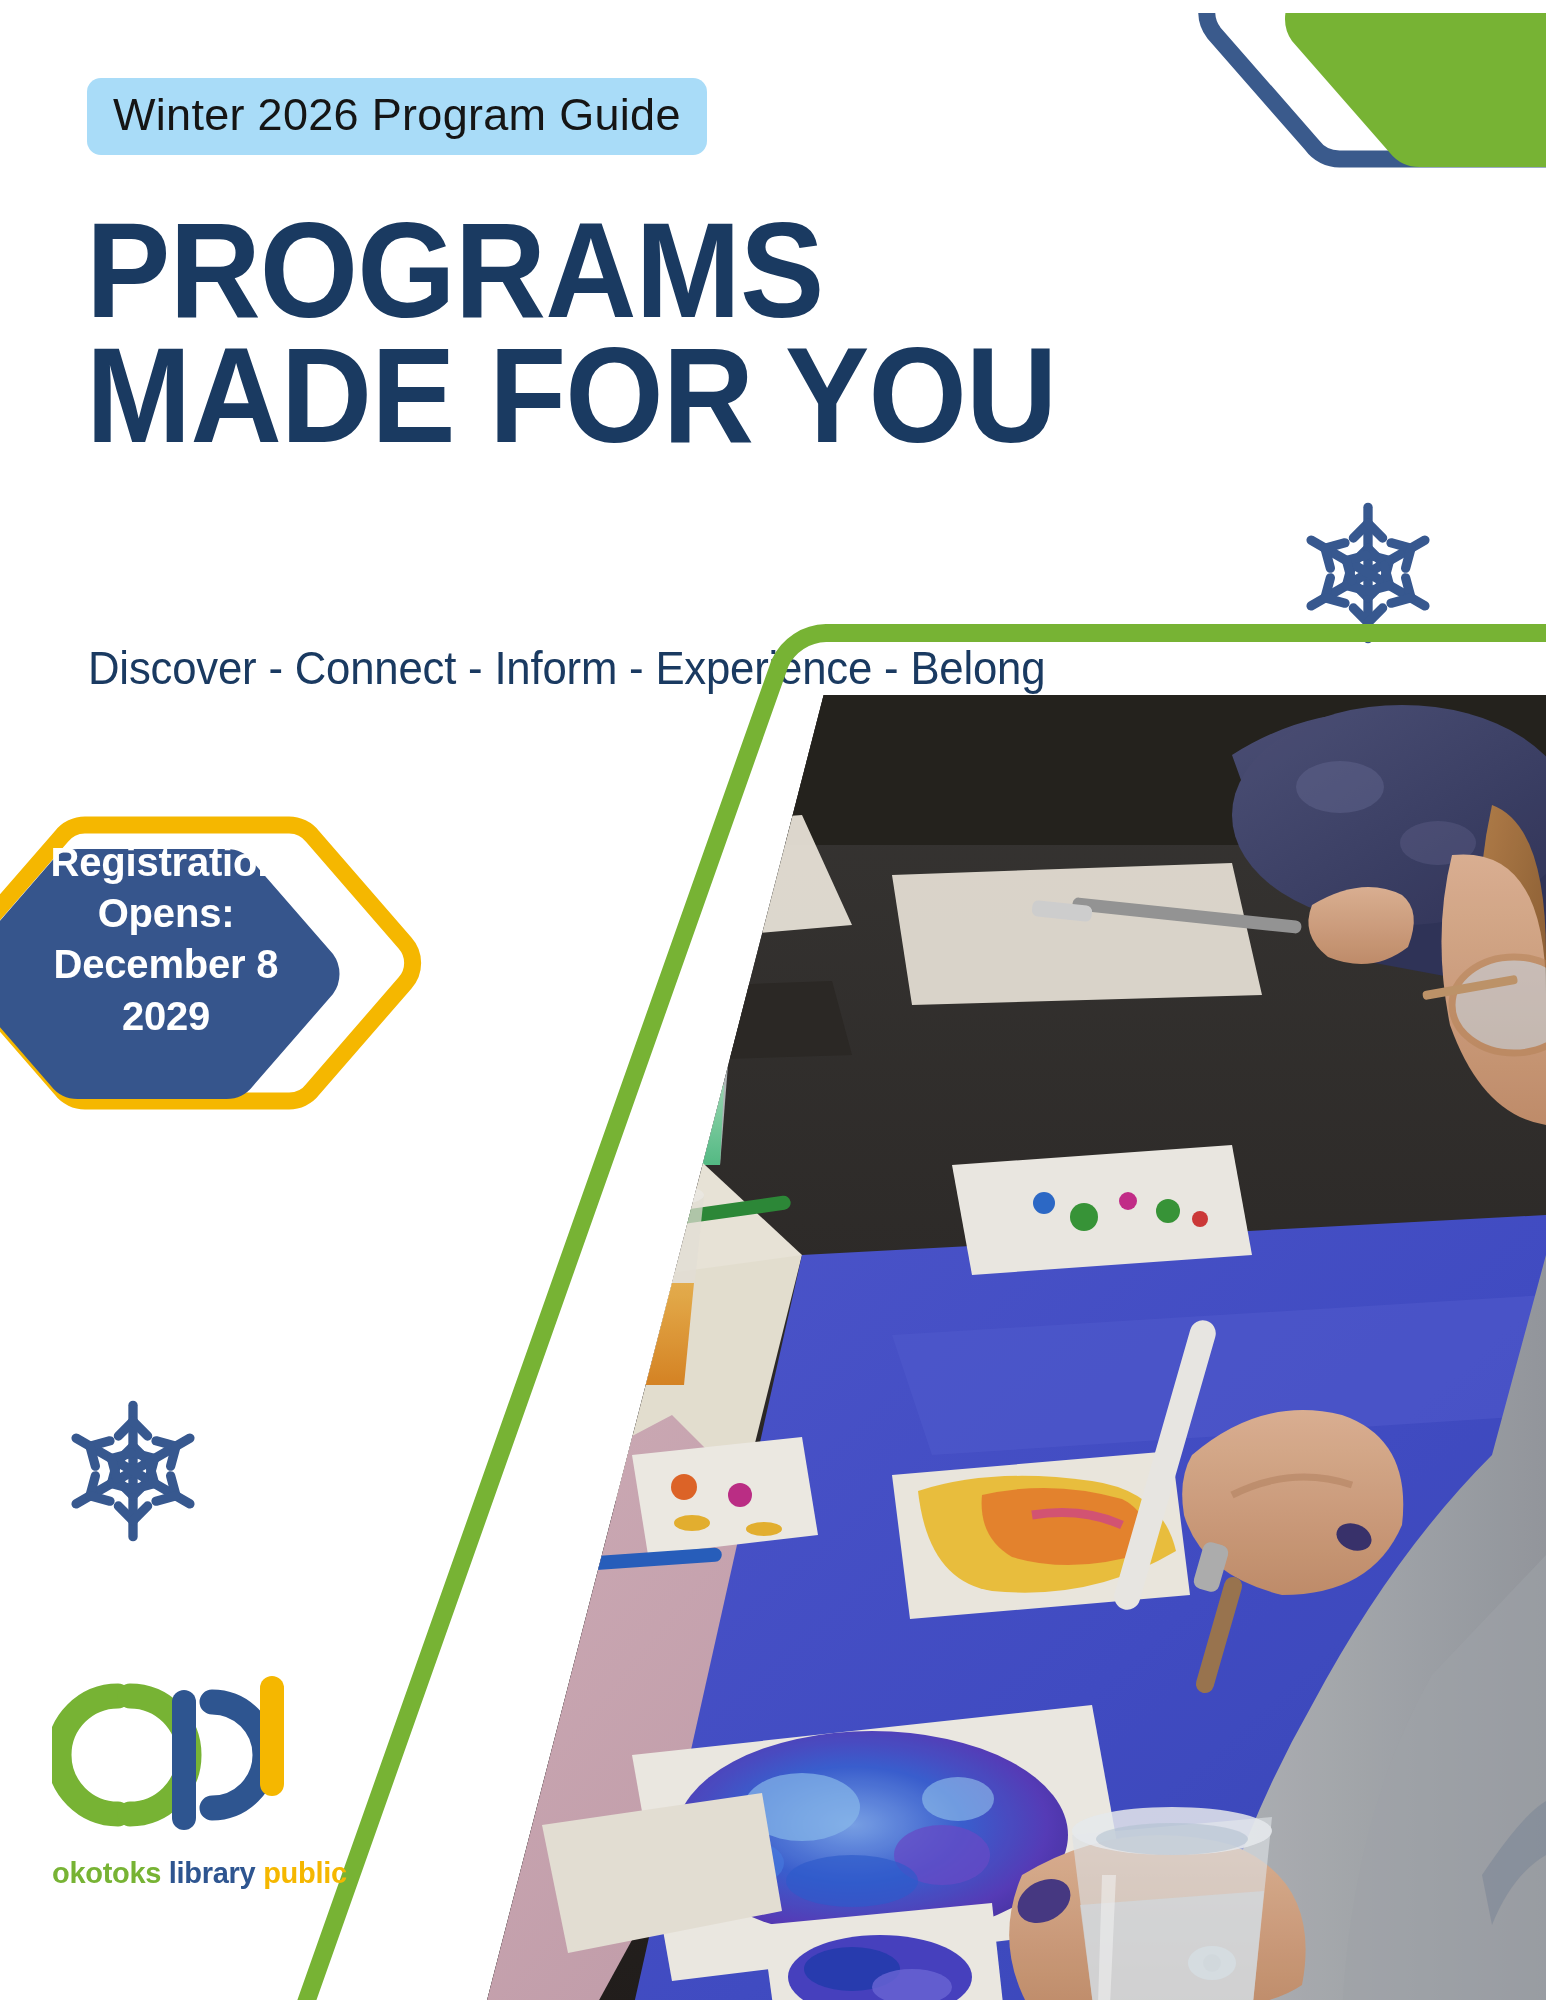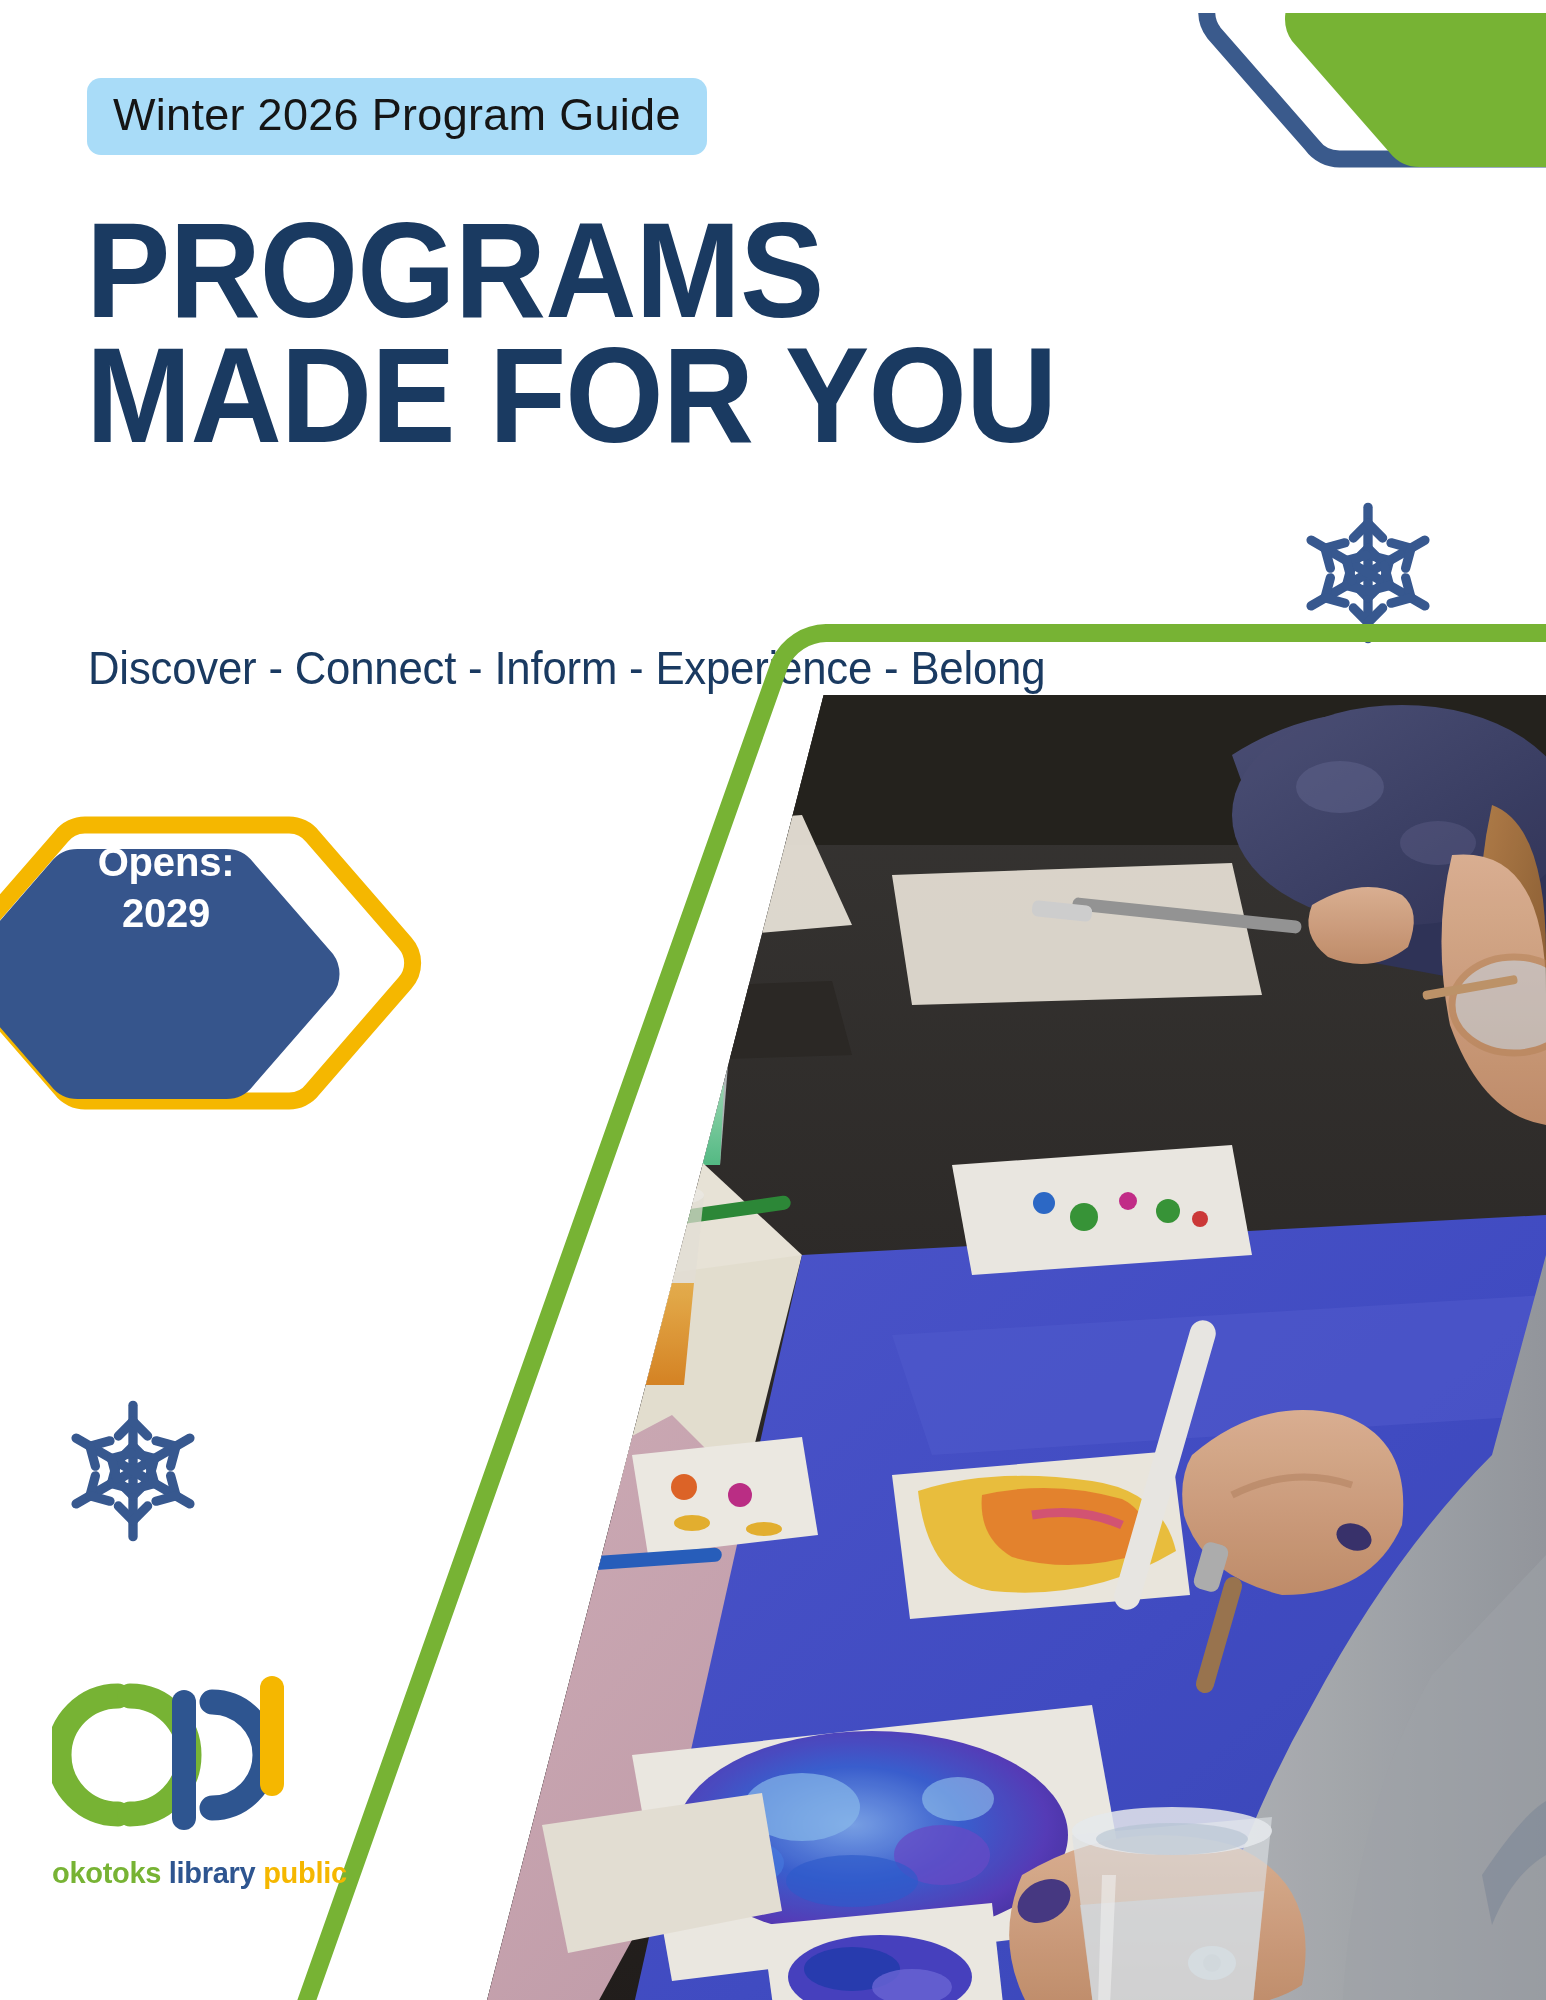--- a/index.html
+++ b/index.html
@@ -227,21 +227,23 @@
   </div>
 
   <div class="reg-hex">
     <svg viewBox="0 0 470 420" xmlns="http://www.w3.org/2000/svg">
 
       <path d="M14 121 L106 15 A30 30 0 0 1 131 3 L333 3 A30 30 0 0 1 358 15 L450 121 A30 30 0 0 1 450 161 L358 267 A30 30 0 0 1 333 279 L131 279 A30 30 0 0 1 106 267 L14 161 A30 30 0 0 1 14 121 Z" transform="translate(0,69)" fill="none" stroke="#f5b700" stroke-width="17"></path>
 
       <path d="M52 132 L132 40 A34 34 0 0 1 160 27 L306 27 A34 34 0 0 1 334 40 L414 132 A34 34 0 0 1 414 172 L334 264 A34 34 0 0 1 306 277 L160 277 A34 34 0 0 1 132 264 L52 172 A34 34 0 0 1 52 132 Z" transform="translate(-36,69)" fill="#36558c"></path>
     </svg>
     <div class="reg-text">
+      <div>Registration</div>
       <div>Opens:</div>
+      <div>December 8</div>
       <div>2029</div>
     </div>
   </div>
 
   <div class="snow snow-2">
     <svg viewBox="0 0 100 100" xmlns="http://www.w3.org/2000/svg">
       <g stroke="#37588f" stroke-width="6.4" stroke-linecap="round" fill="none">
         <g>
           <line x1="50" y1="5" x2="50" y2="95"></line>
           <line x1="50" y1="16" x2="40" y2="26"></line>

